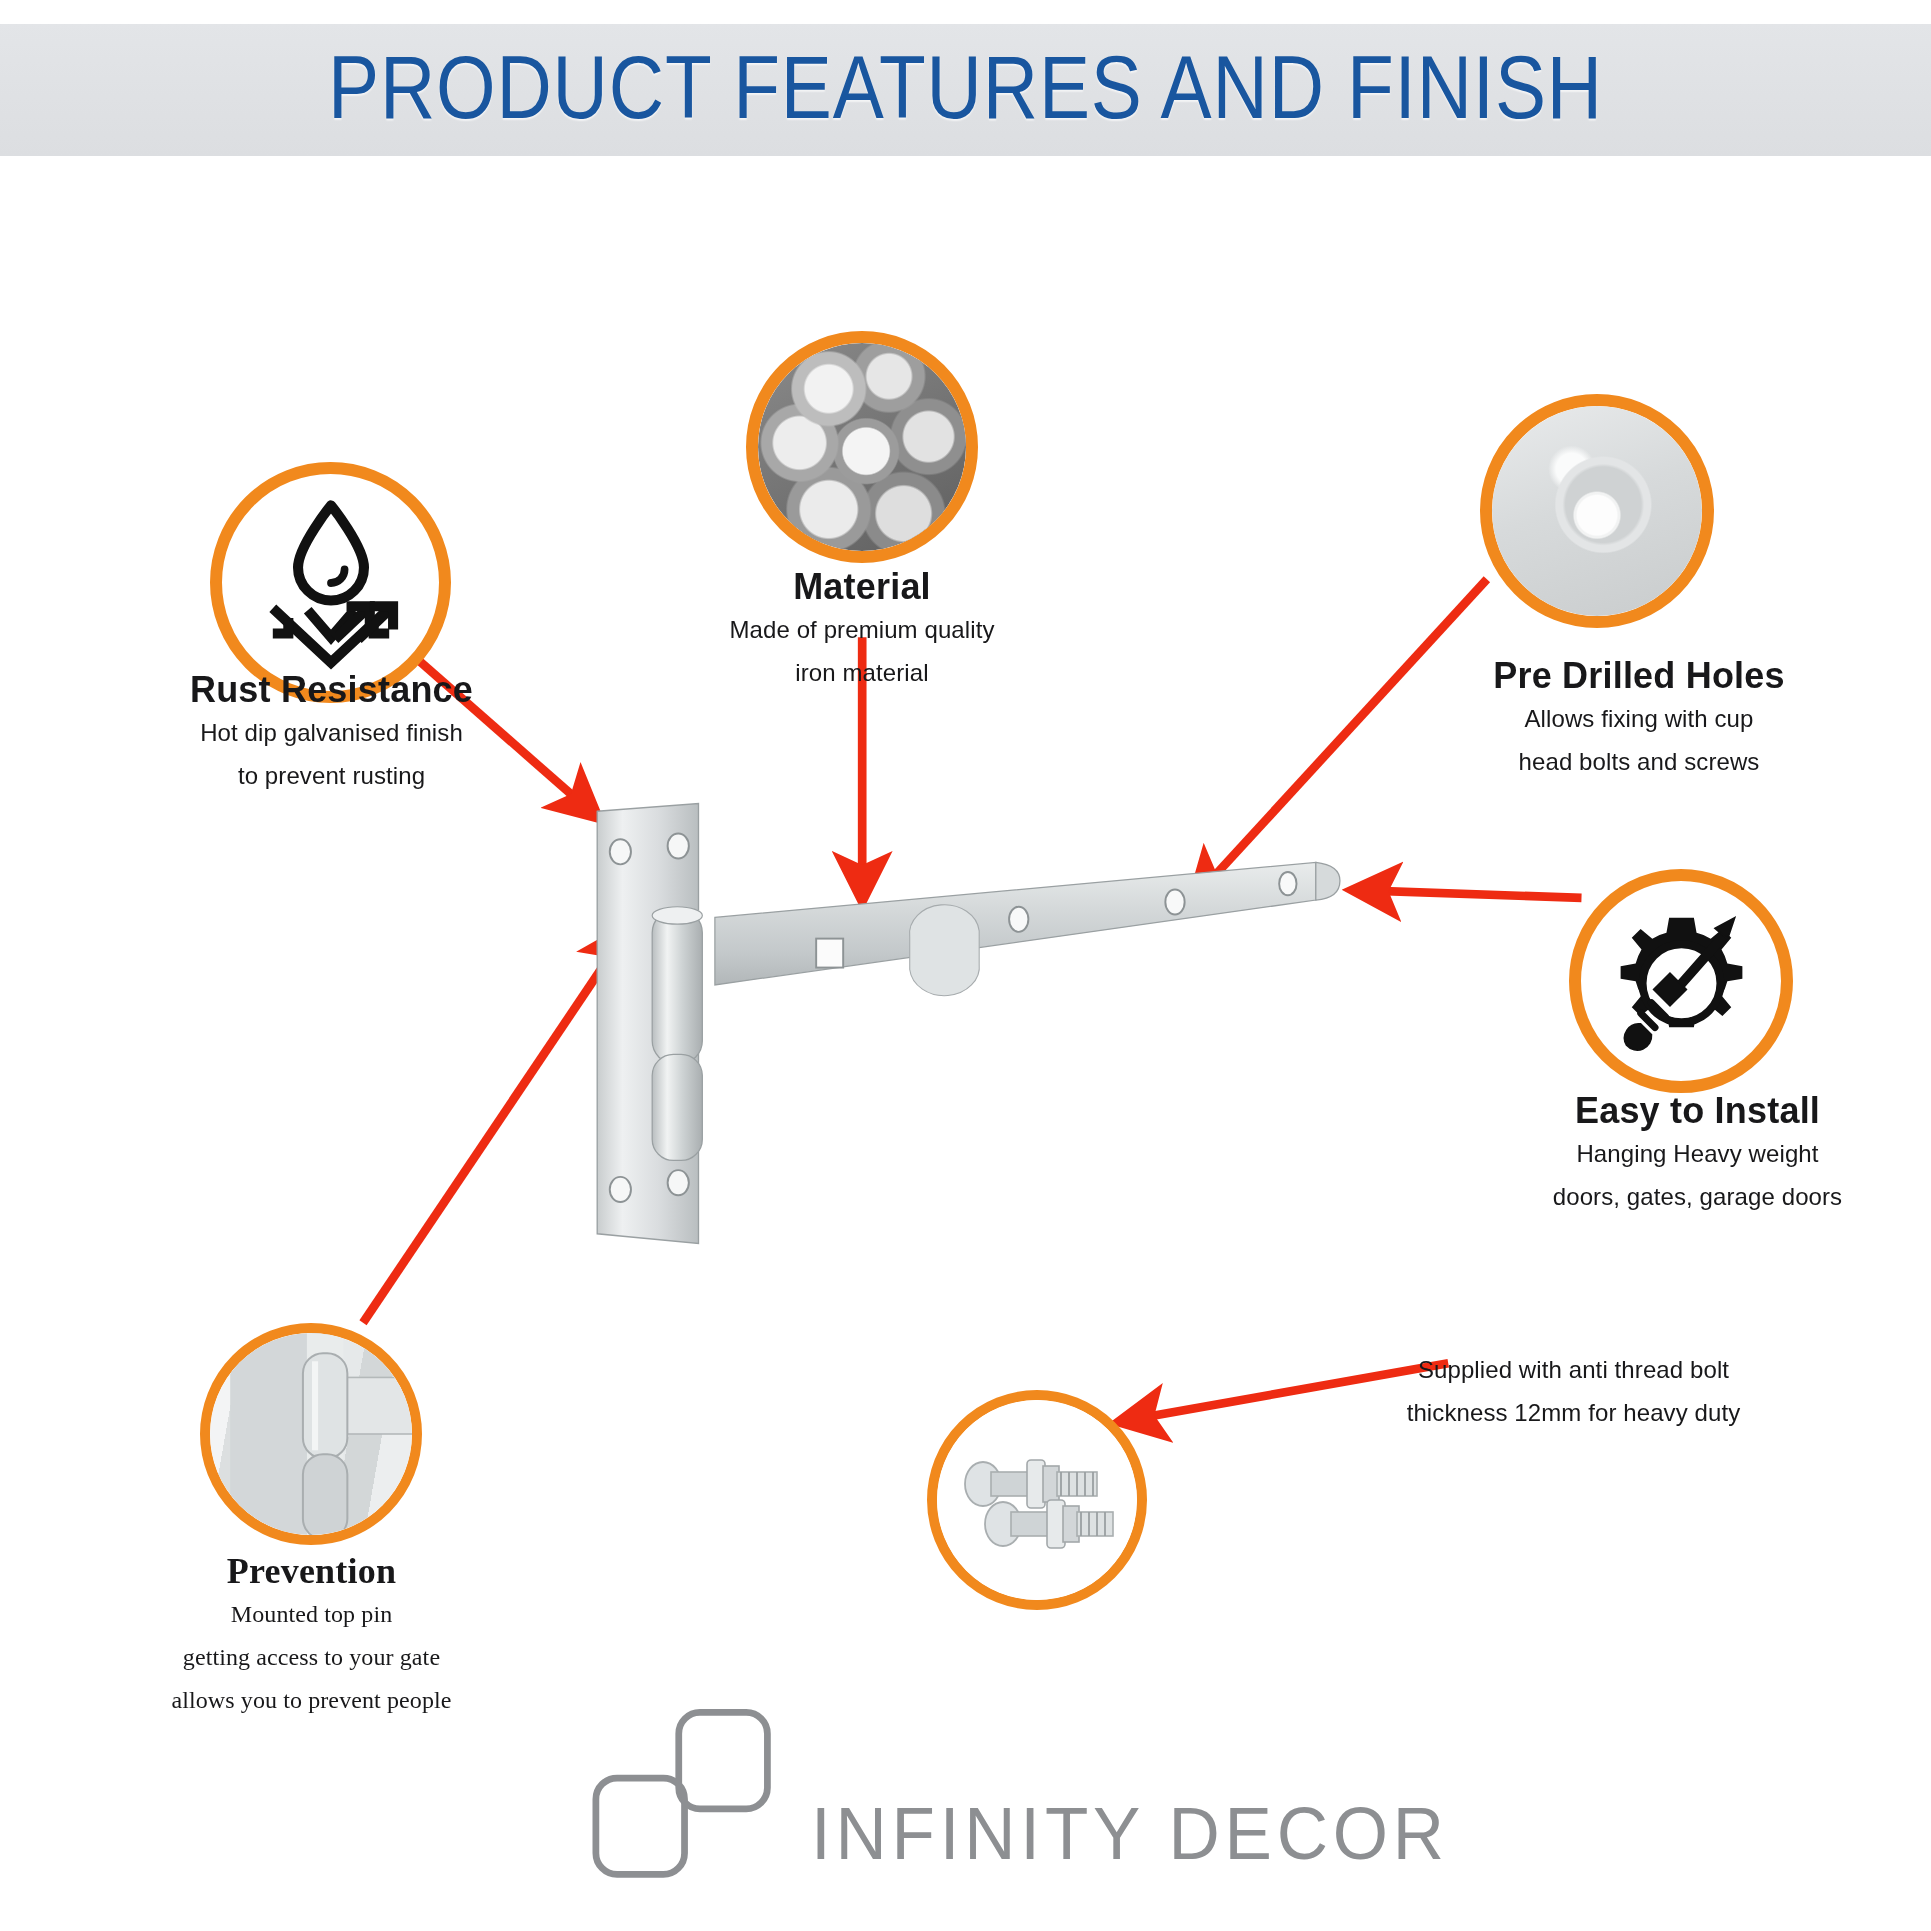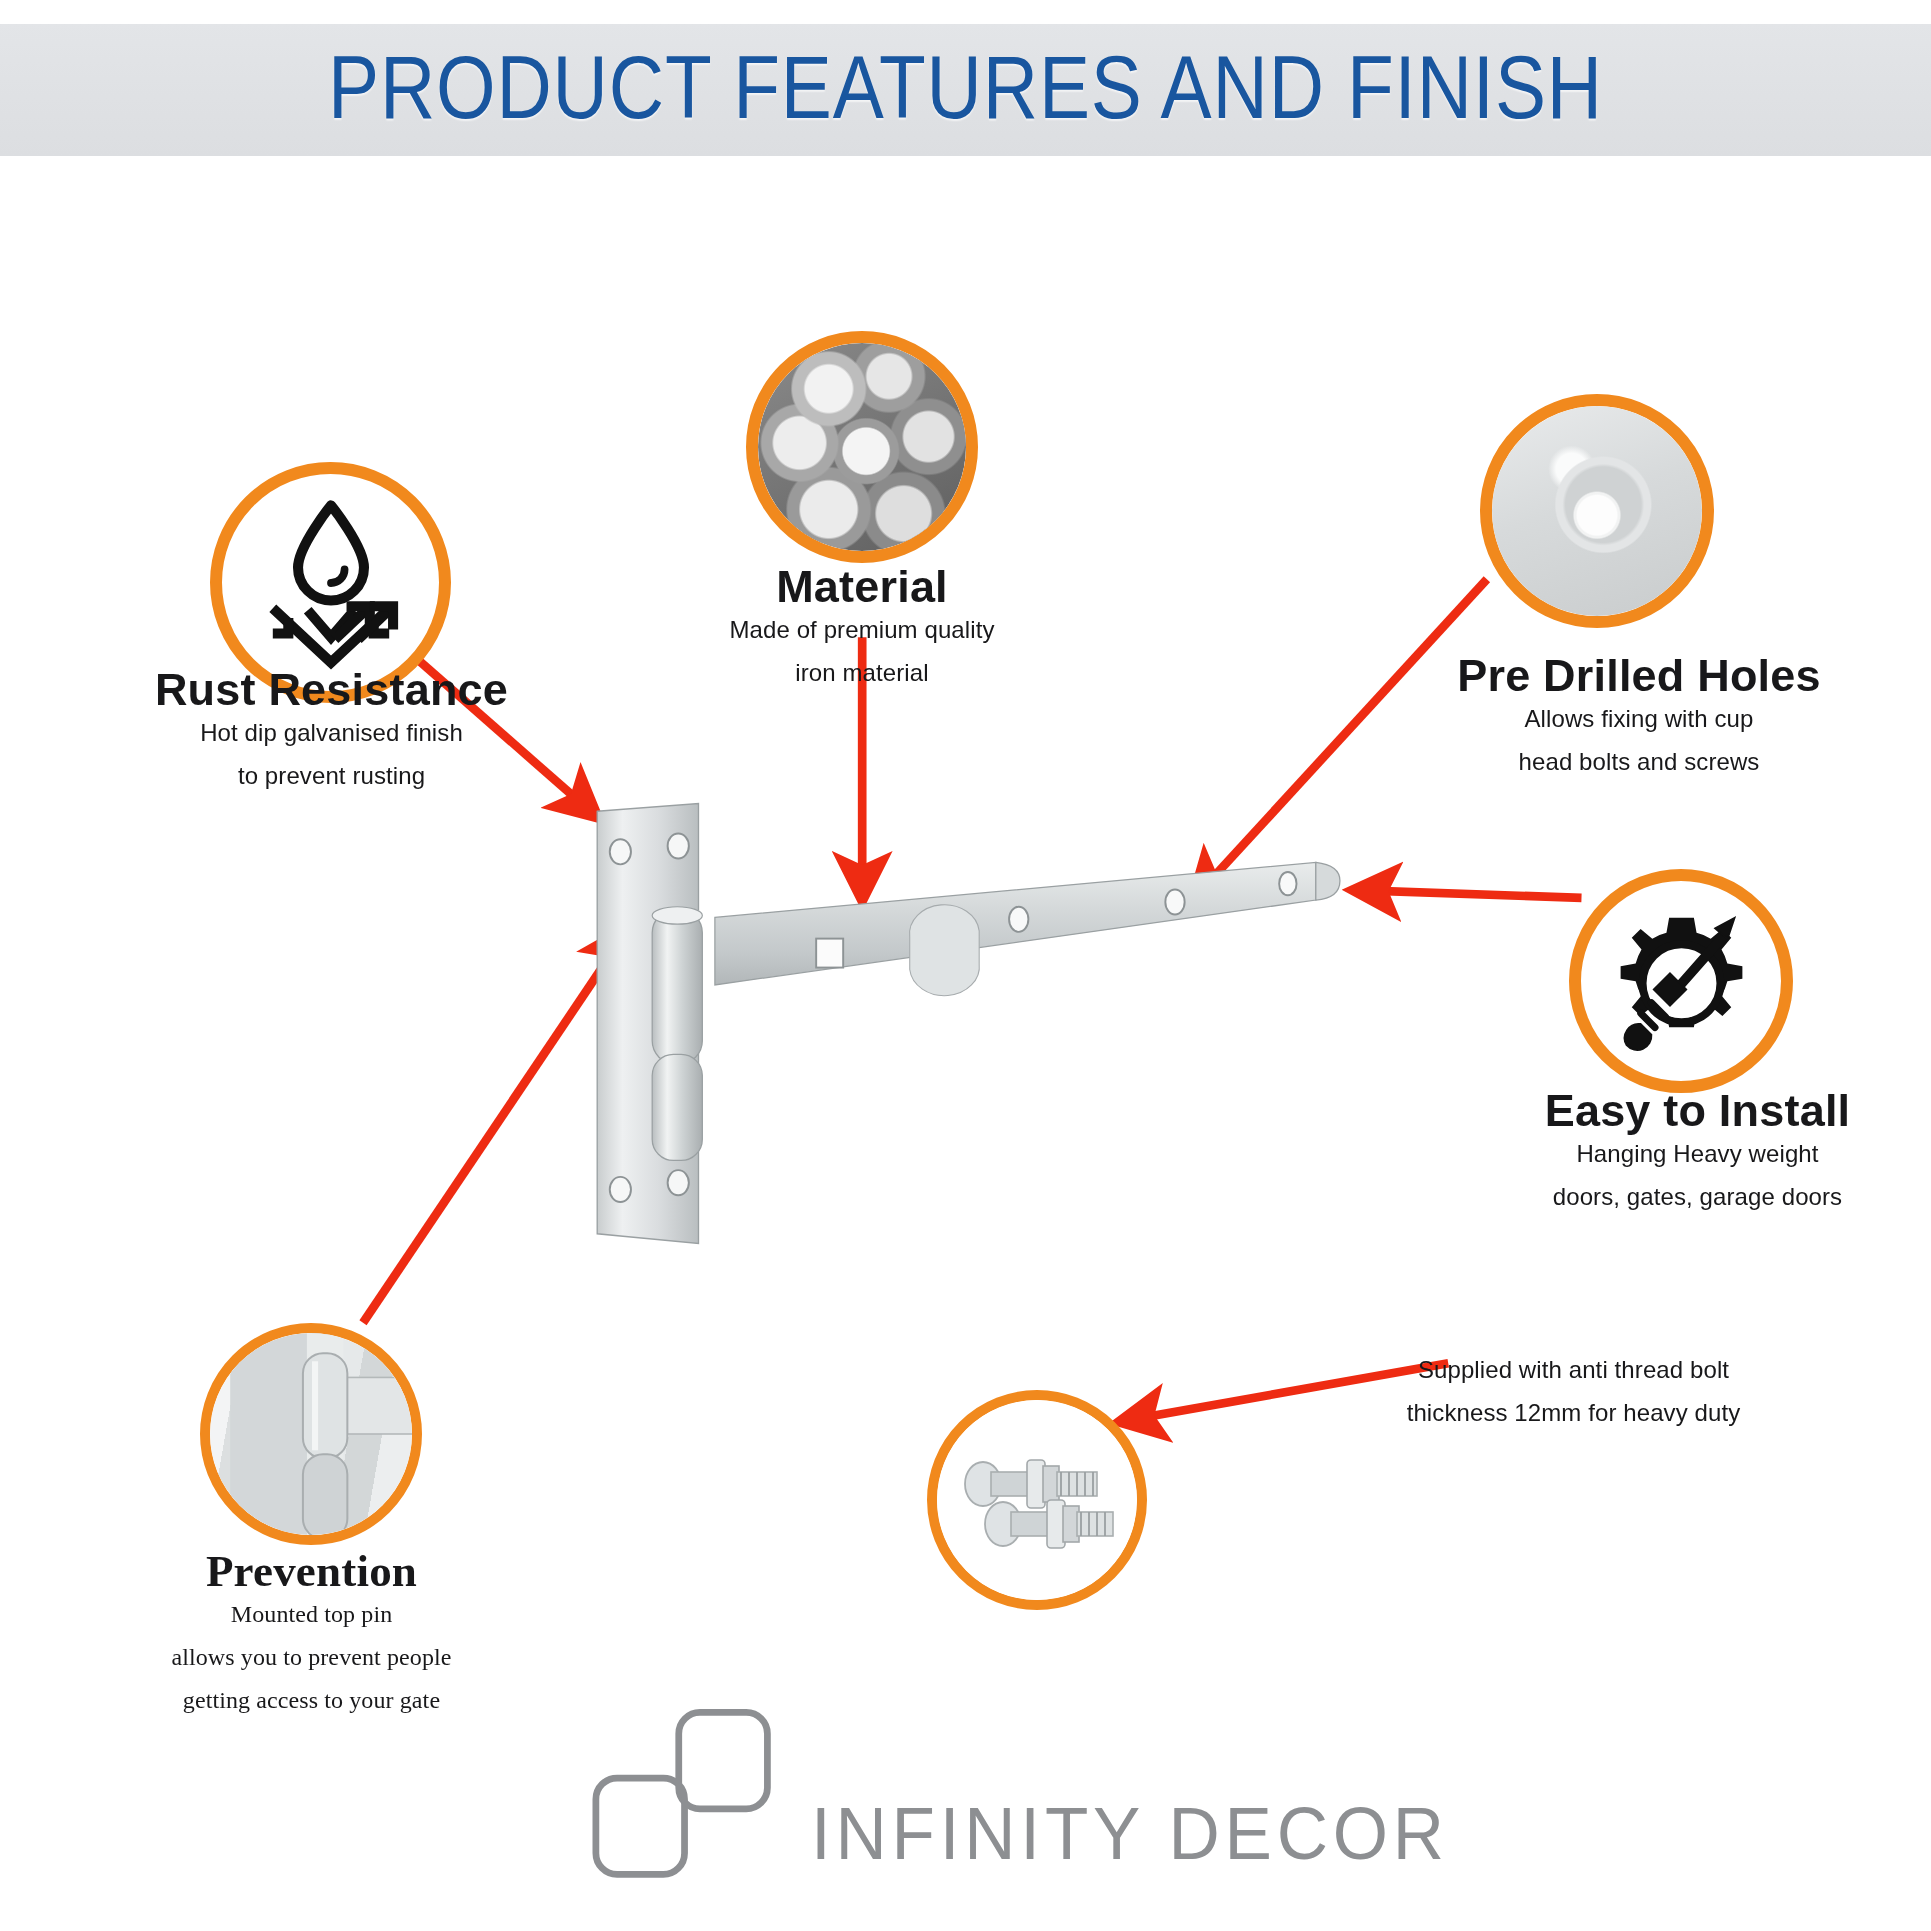--- a/index.html
+++ b/index.html
@@ -14,21 +14,21 @@
       color:#19569f;transform:scaleX(.86);transform-origin:center top;
       text-shadow:0 1.9px 1.9px rgba(255,255,255,.65);white-space:nowrap;}
 
   
   .ring{position:absolute;border-radius:50%;box-sizing:border-box;
         border:12.6px solid #f1891d;background:#fff;overflow:hidden;}
   .ring.thin{border-width:10.6px;}
   .ring-inner{position:absolute;inset:0;border-radius:50%;overflow:hidden;}
 
   .cap{position:absolute;text-align:center;color:#18181a;}
-  .cap .t{font-weight:bold;font-size:45px;line-height:43px;letter-spacing:0.2px;}
+  .cap .t{font-weight:bold;font-size:36px;line-height:43px;letter-spacing:0.2px;}
   .cap .d{font-weight:400;font-size:24px;line-height:43px;letter-spacing:0.1px;}
 
   
   #arrow-layer{position:absolute;left:0;top:0;width:1931px;height:1931px;}
 
   
   #hinge{position:absolute;left:570px;top:792px;width:801px;height:463px;}
 
   
   #logo{position:absolute;left:574px;top:1699px;width:753px;height:212px;}
@@ -229,22 +229,22 @@
       <rect x="66" y="22" width="40" height="28" fill="#e3e6e7" stroke="#b4b9ba" stroke-width="0.8"></rect>
       <rect x="46" y="10" width="22" height="52" rx="10" fill="#dfe3e4" stroke="#a9aeb0" stroke-width="1"></rect>
       <rect x="46" y="60" width="22" height="42" rx="10" fill="#cfd3d5" stroke="#a9aeb0" stroke-width="1"></rect>
       <line x1="52" y1="14" x2="52" y2="58" stroke="#f3f5f5" stroke-width="3"></line>
     </svg>
   </div>
 </div>
 <div class="cap" style="left:46px;top:1550px;width:531px;font-family:Liberation Serif, serif;">
   <div class="t">Prevention</div>
   <div class="d">Mounted top pin</div>
+  <div class="d">getting access to your gate</div>
   <div class="d">allows you to prevent people</div>
-  <div class="d">getting access to your gate</div>
 </div>
 
 <div class="ring thin" style="left:927px;top:1390px;width:220px;height:220px;">
   <div class="ring-inner">
     <svg viewBox="0 0 100 100" style="position:absolute;inset:0;width:100%;height:100%;background:#fff;">
       <g>
         <ellipse cx="23" cy="42" rx="9" ry="11" fill="#dfe3e5" stroke="#a9aeb0" stroke-width="0.9"></ellipse>
         <rect x="27" y="36" width="22" height="12" fill="#cfd4d6" stroke="#a9aeb0" stroke-width="0.8"></rect>
         <rect x="45" y="30" width="9" height="24" rx="2" fill="#e7eaeb" stroke="#a3a8aa" stroke-width="0.8"></rect>
         <rect x="53" y="33" width="8" height="18" fill="#d2d6d8" stroke="#a3a8aa" stroke-width="0.8"></rect>

